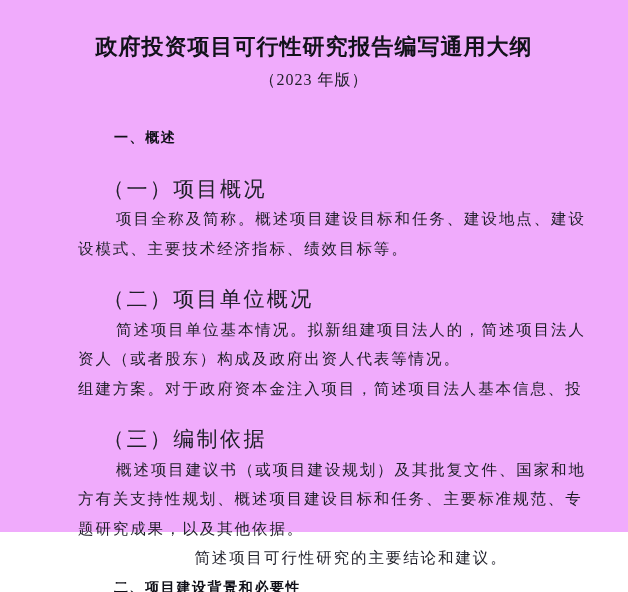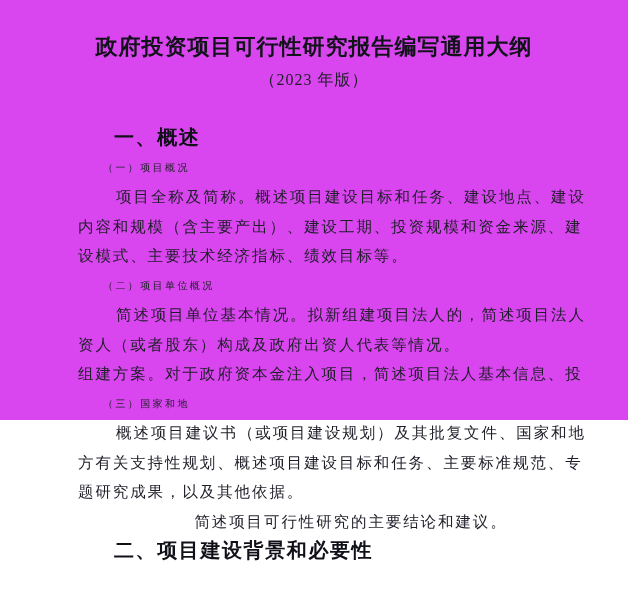--- a/index.html
+++ b/index.html
@@ -7,22 +7,22 @@
     padding: 0;
     width: 628px;
     height: 592px;
     overflow: hidden;
     background: #ffffff;
   }
   .page {
     position: absolute;
     top: 0; left: 0;
     width: 628px;
-    height: 420px;
-    background: #d946ef;
+    height: 532px;
+    background: #f0abfc;
     color: #1e1e28;
     font-family: "Liberation Serif", serif;
   }
   .doc-title {
     position: absolute;
     top: 32px;
     left: 0;
     width: 100%;
     margin: 0;
     text-align: center;
@@ -54,56 +54,56 @@
     height: 29.5px;
     line-height: 29.5px;
     white-space: nowrap;
     font-size: 15.5px;
     letter-spacing: 1.9px;
     color: #1e1e28;
   }
   .doc-line.heading {
     font-family: "Liberation Sans", sans-serif;
     font-weight: bold;
-    font-size: 20px;
+    font-size: 14px;
     letter-spacing: 1.6px;
     color: #101018;
     padding-left: 36px;
   }
   .doc-line.subheading {
     padding-left: 25px;
-    font-size: 10px;
+    font-size: 21px;
     letter-spacing: 2.4px;
     color: #20202a;
+    margin-top: 22px;
   }
   .doc-line.body-indent {
     padding-left: 36px;
     text-align: center;
   }
 </style>
 </head>
 <body>
 
 <div class="page">
 
   <h1 class="doc-title">政府投资项目可行性研究报告编写通用大纲</h1>
 
   <div class="doc-subtitle">（2023 年版）</div>
 
   <div class="doc-content">
     <div class="doc-line heading">一、概述</div>
     <div class="doc-line subheading">（一）项目概况</div>
     <div class="doc-line body-indent">项目全称及简称。概述项目建设目标和任务、建设地点、建设</div>
-    <div class="doc-line">内容和规模（含主要产出）、建设工期、投资规模和资金来源、建</div>
     <div class="doc-line">设模式、主要技术经济指标、绩效目标等。</div>
     <div class="doc-line subheading">（二）项目单位概况</div>
     <div class="doc-line body-indent">简述项目单位基本情况。拟新组建项目法人的，简述项目法人</div>
     <div class="doc-line">资人（或者股东）构成及政府出资人代表等情况。</div>
     <div class="doc-line">组建方案。对于政府资本金注入项目，简述项目法人基本信息、投</div>
-    <div class="doc-line subheading">（三）国家和地</div>
+    <div class="doc-line subheading">（三）编制依据</div>
     <div class="doc-line body-indent">概述项目建议书（或项目建设规划）及其批复文件、国家和地</div>
     <div class="doc-line">方有关支持性规划、概述项目建设目标和任务、主要标准规范、专</div>
     <div class="doc-line">题研究成果，以及其他依据。</div>
     <div class="doc-line body-indent">简述项目可行性研究的主要结论和建议。</div>
     <div class="doc-line heading">二、项目建设背景和必要性</div>
   </div>
 
 </div>
 
 </body></html>

